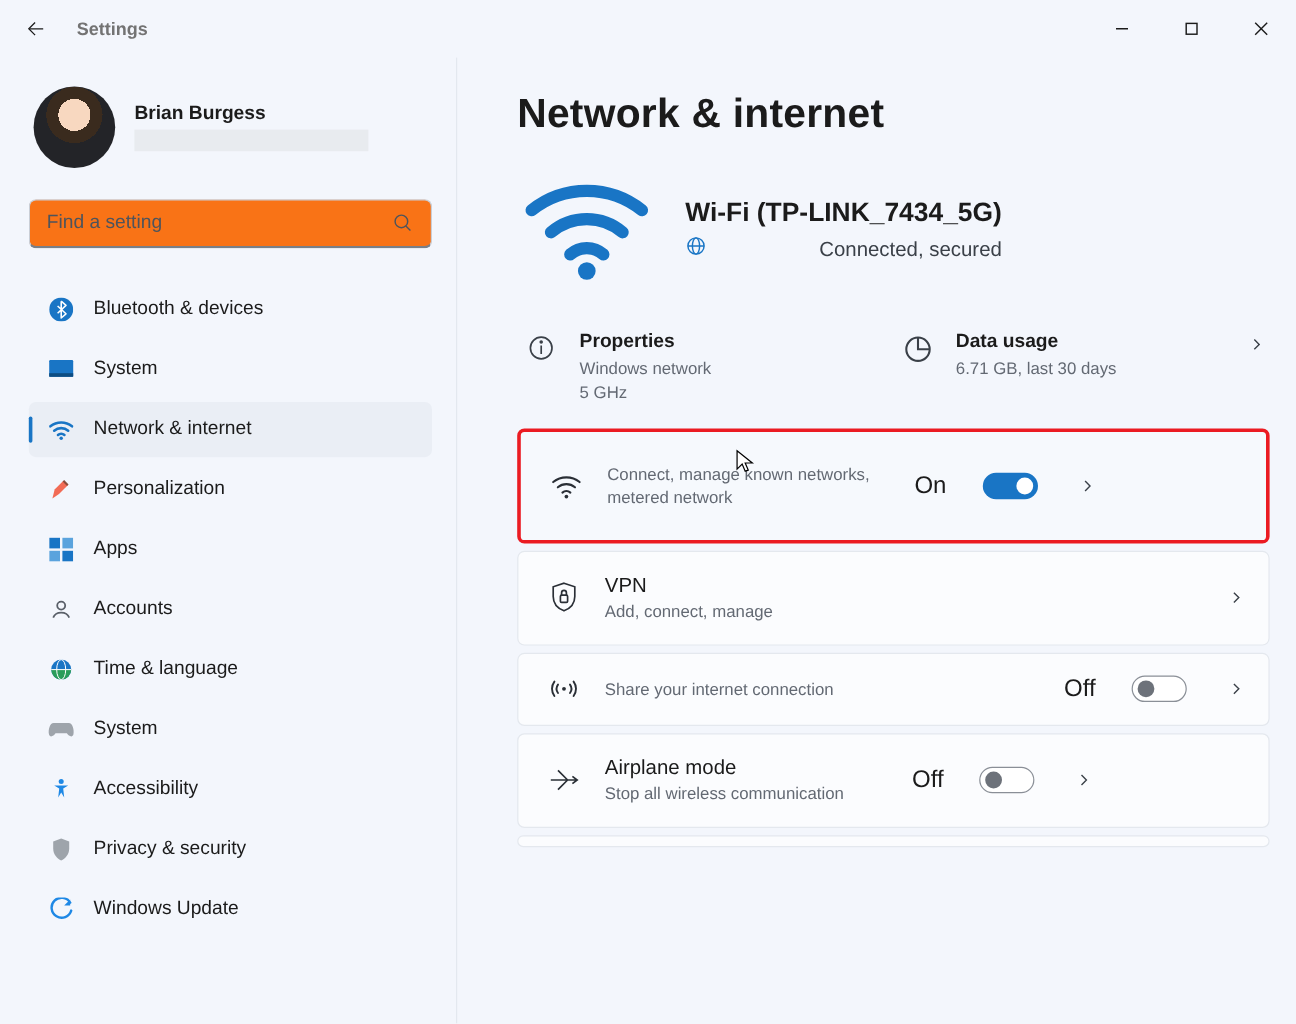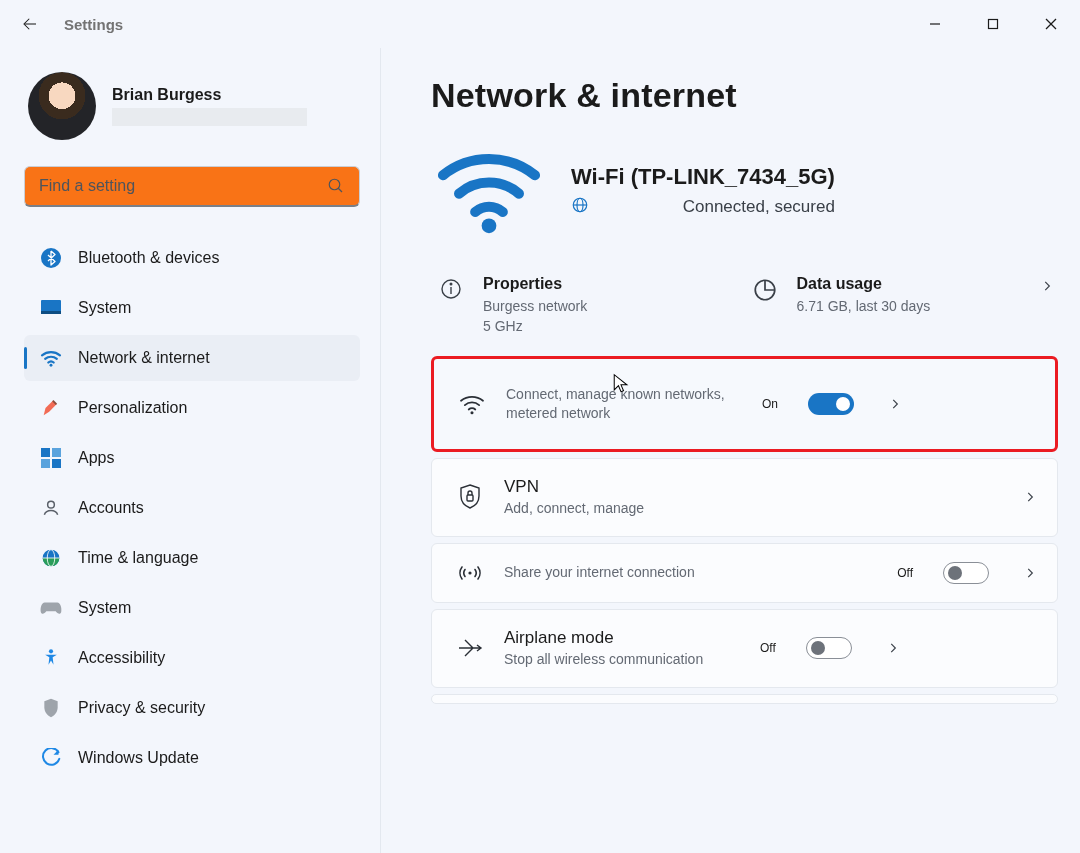--- a/index.html
+++ b/index.html
@@ -93,21 +93,21 @@
   .card {
     border:1px solid #e4e8ee; border-radius:6px; background:#fbfcfe;
     display:flex; align-items:center; gap:16px; padding: 18px 20px;
     position:relative;
   }
   .card.highlight { border:3px solid #eb1b22; background:#f6f9fd; padding: 26px 20px;}
   .card .c-icon { width:36px; display:flex; justify-content:center; color:#2a2f36; flex-shrink:0;}
   .card .c-body { flex:1; }
   .card .c-title { font-size:17px; color:#1b1b1b; margin-bottom:2px;}
   .card .c-sub { font-size:14px; color:#636973; line-height:1.35;}
-  .card .c-state { font-size:12px; color:#1b1b1b; margin-right: 14px;}
+  .card .c-state { font-size:20px; color:#1b1b1b; margin-right: 14px;}
   .card .chev { color:#3a4048; margin-left:4px;}
 
   
   .toggle {
     width: 46px; height:22px; border-radius:11px; position:relative; display:inline-block;
   }
   .toggle.on { background:#1975c5; }
   .toggle.off { background:#fff; border:1px solid #8a8f97; }
   .toggle .knob {
     position:absolute; width:14px; height:14px; border-radius:50%; top:4px;
@@ -326,21 +326,21 @@
         <div class="info-card">
           <div class="ic-icon">
             <svg width="24" height="24" viewBox="0 0 24 24" fill="none" stroke="#3a4048" stroke-width="1.4">
                 <circle cx="12" cy="12" r="9"></circle>
                 <line x1="12" y1="10" x2="12" y2="17"></line>
                 <circle cx="12" cy="7" r="0.8" fill="#3a4048"></circle>
               </svg>
           </div>
           <div>
             <div class="ic-title">Properties</div>
-            <div class="ic-sub">Burgess network</div>
+            <div class="ic-sub">Windows network</div>
             <div class="ic-sub">5 GHz</div>
           </div>
         </div>
         <div class="info-card">
           <div class="ic-icon">
             <svg width="26" height="26" viewBox="0 0 24 24" fill="none" stroke="#3a4048" stroke-width="1.6">
                 <circle cx="12" cy="12" r="9"></circle>
                 <path d="M12 3 V12 H21"></path>
               </svg>
           </div>

